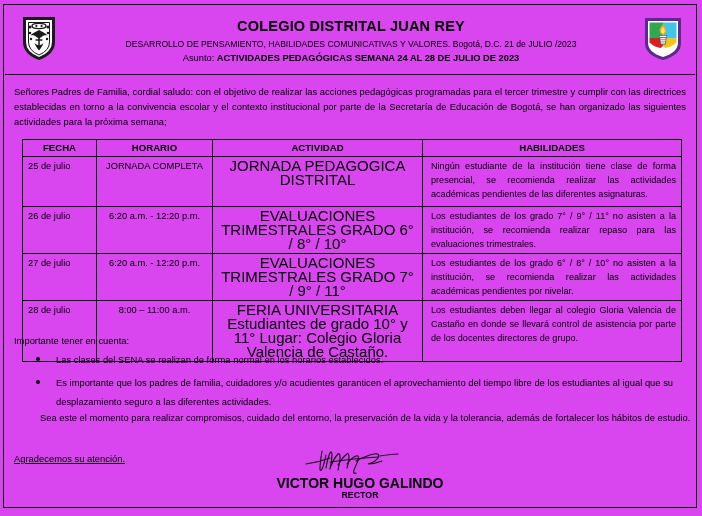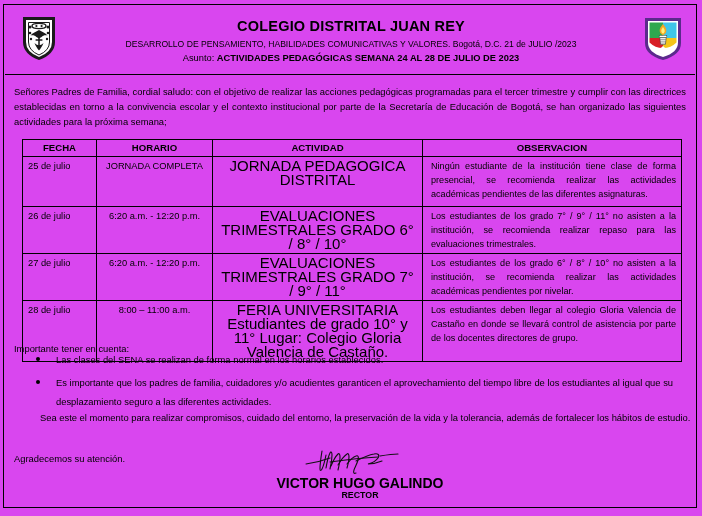--- a/index.html
+++ b/index.html
@@ -162,21 +162,21 @@
   }
   .row-h1 td { height: 50px; }
   .row-h2 td { height: 42px; }
   .row-h3 td { height: 42px; }
   .row-h4 td { height: 54px; }
 
   
   .notes-lead {
     position: absolute;
     left: 14px;
-    top: 342px;
+    top: 334px;
     font-size: 9.4px;
     line-height: 14px;
     text-align: center;
   }
   .bullets {
     position: absolute;
     left: 14px;
     top: 350px;
     width: 674px;
     margin: 0;
@@ -209,20 +209,21 @@
     line-height: 16px;
     text-align: justify;
     margin-left: 8px;
   }
   .thanks {
     position: absolute;
     left: 14px;
     top: 452px;
     font-size: 9.4px;
     line-height: 14px;
+    text-decoration: underline;
   }
 
   
   .signature-block {
     position: absolute;
     left: 245px;
     top: 446px;
     width: 230px;
     text-align: center;
   }
@@ -310,21 +311,21 @@
       <col class="col-fecha">
       <col class="col-horario">
       <col class="col-actividad">
       <col class="col-observacion">
     </colgroup>
     <thead>
       <tr>
         <th>FECHA</th>
         <th>HORARIO</th>
         <th>ACTIVIDAD</th>
-        <th>OBSERVACION</th>
+        <th>HABILIDADES</th>
       </tr>
     </thead>
     <tbody>
       <tr class="row-h1">
         <td class="cell-fecha">25  de julio</td>
         <td class="cell-horario">JORNADA COMPLETA</td>
         <td class="cell-actividad">JORNADA PEDAGOGICA DISTRITAL</td>
         <td class="cell-observacion">Ningún estudiante de la institución tiene clase de forma presencial, se recomienda realizar las   actividades académicas pendientes de las diferentes asignaturas.</td>
       </tr>
       <tr class="row-h2">

